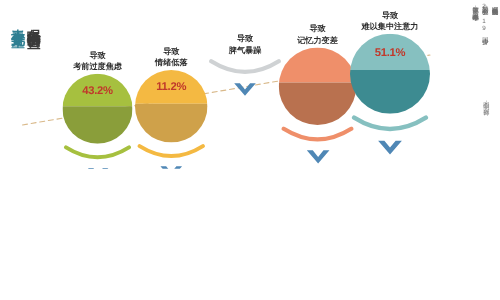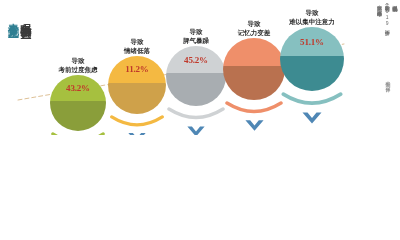--- a/index.html
+++ b/index.html
@@ -47,21 +47,21 @@
 
   
   .stat{position:absolute;width:80px;}
   .stat .caption{
     text-align:center;font-size:6.5px;font-weight:bold;color:#2b2b2b;
     line-height:1.45;white-space:nowrap;
   }
   .stat .caption .l1{display:block;}
   .stat .caption .l2{display:block;}
 
-  .orb-wrap{position:relative;width:80px;font-family:Liberation Serif, serif;}
+  .orb-wrap{position:relative;width:80px;}
   .orb{
     position:relative;margin:0 auto;border-radius:50%;overflow:hidden;
   }
   .orb .top{position:absolute;left:0;top:0;width:100%;height:46%;}
   .orb .bot{position:absolute;left:0;top:46%;width:100%;height:54%;}
   .orb .pct{
     position:absolute;left:0;top:0;width:100%;height:46%;
     display:flex;align-items:center;justify-content:center;
     font-size:9px;font-weight:bold;letter-spacing:-0.2px;
   }
@@ -84,21 +84,21 @@
   </div>
 
   <div class="source-block">
     <div class="source-text">年儿童睡眠状况白皮书》</div>
     <div class="source-text">研究会发布的《2019中国青少</div>
     <div class="source-text">数据来源：今年三月中国睡眠</div>
   </div>
   <div class="credit-text">制图：许丽</div>
 
   <div id="stats">
-      <div class="stat" style="left: 38px; top: 56px;">
+      <div class="stat" style="left: 38px; top: 40px;">
         <div class="caption">
           <span class="l1">导致</span>
           <span class="l2">考前过度焦虑</span>
         </div>
         <div class="orb-wrap">
           <div class="orb" style="width:56px;height:56px;">
             <div class="top" style="background:#a6c03f;"></div>
             <div class="bot" style="background:#8a9e3a;"></div>
             <div class="pct" style="color:#c0392b;">43.2%</div>
           </div>
@@ -128,25 +128,20 @@
             <path d="M 1.5 2 L 11 13 L 20.5 2 L 15.5 2 L 11 7.5 L 6.5 2 Z" fill="#4f87b5"></path>
           </svg>
         </div>
       </div>
       <div class="stat" style="left: 156px; top: 27px;">
         <div class="caption">
           <span class="l1">导致</span>
           <span class="l2">脾气暴躁</span>
         </div>
         <div class="orb-wrap">
-          <div class="orb" style="width:60px;height:60px;">
-            <div class="top" style="background:#cfd2d4;"></div>
-            <div class="bot" style="background:#a8adb1;"></div>
-            <div class="pct" style="color:#c0392b;">45.2%</div>
-          </div>
           <svg class="arc" width="60" height="16" viewBox="0 0 60 16">
             <path d="M 3 2 Q 30 19 57 2" fill="none" stroke="#cfd2d4" stroke-width="3.4" stroke-linecap="round"></path>
           </svg>
           <svg class="chev" width="20" height="16" viewBox="0 0 22 16">
             <path d="M 1.5 2 L 11 13 L 20.5 2 L 15.5 2 L 11 7.5 L 6.5 2 Z" fill="#4f87b5"></path>
           </svg>
         </div>
       </div>
       <div class="stat" style="left: 214px; top: 19px;">
         <div class="caption">

